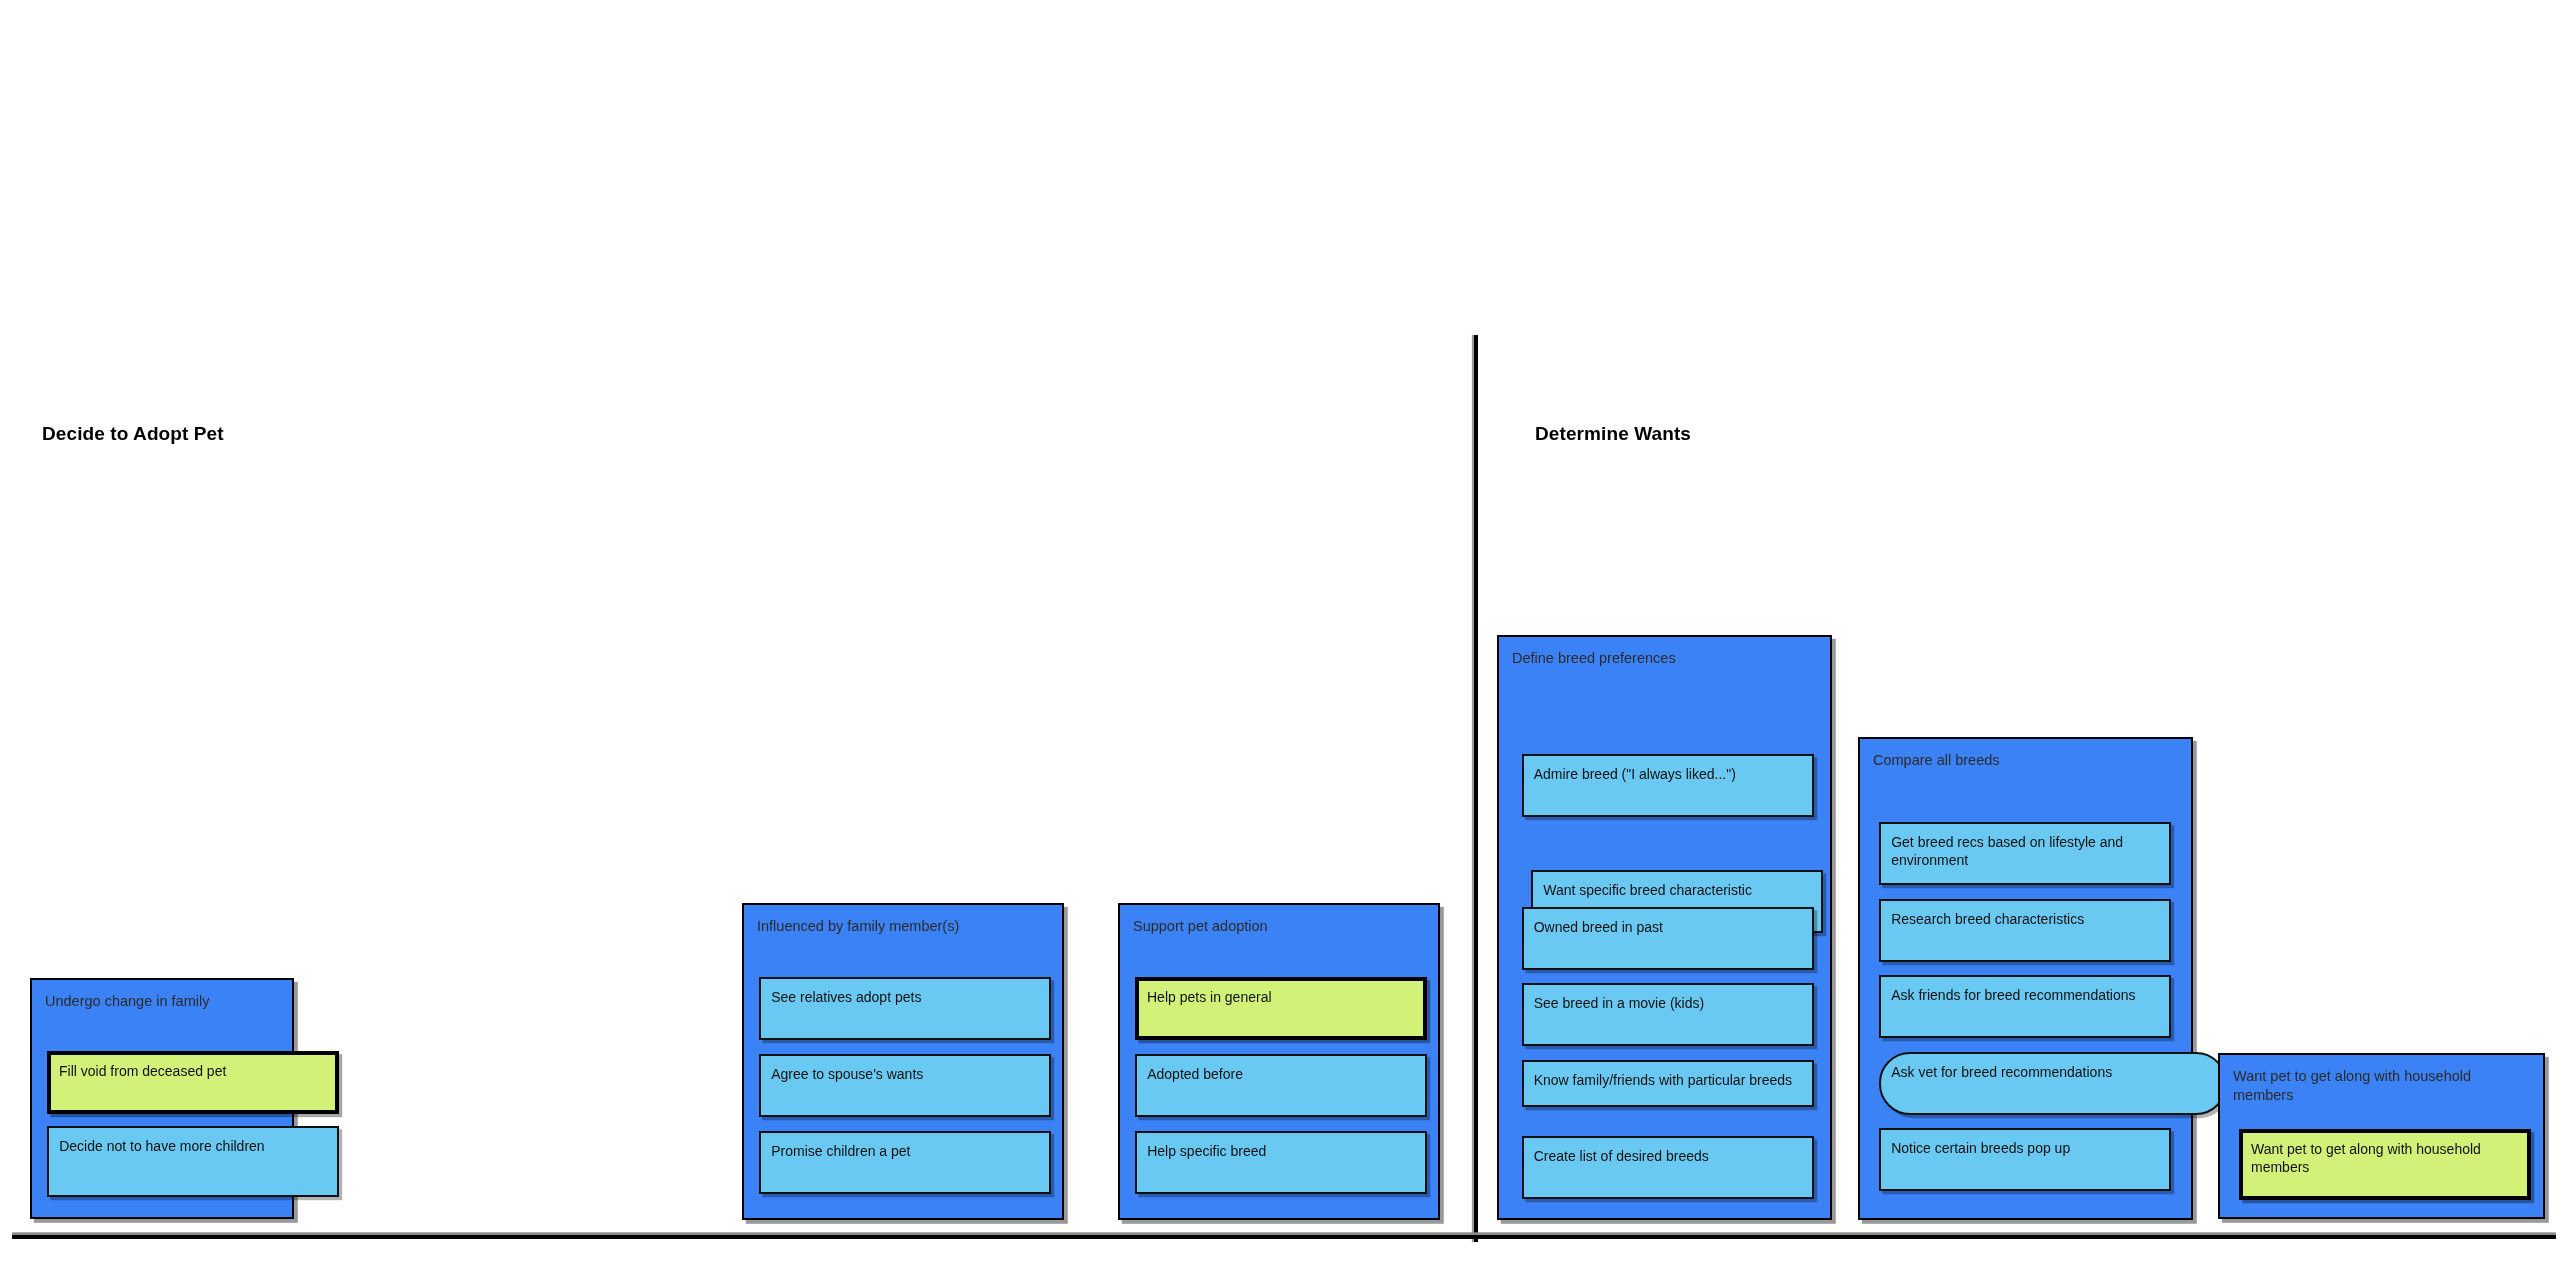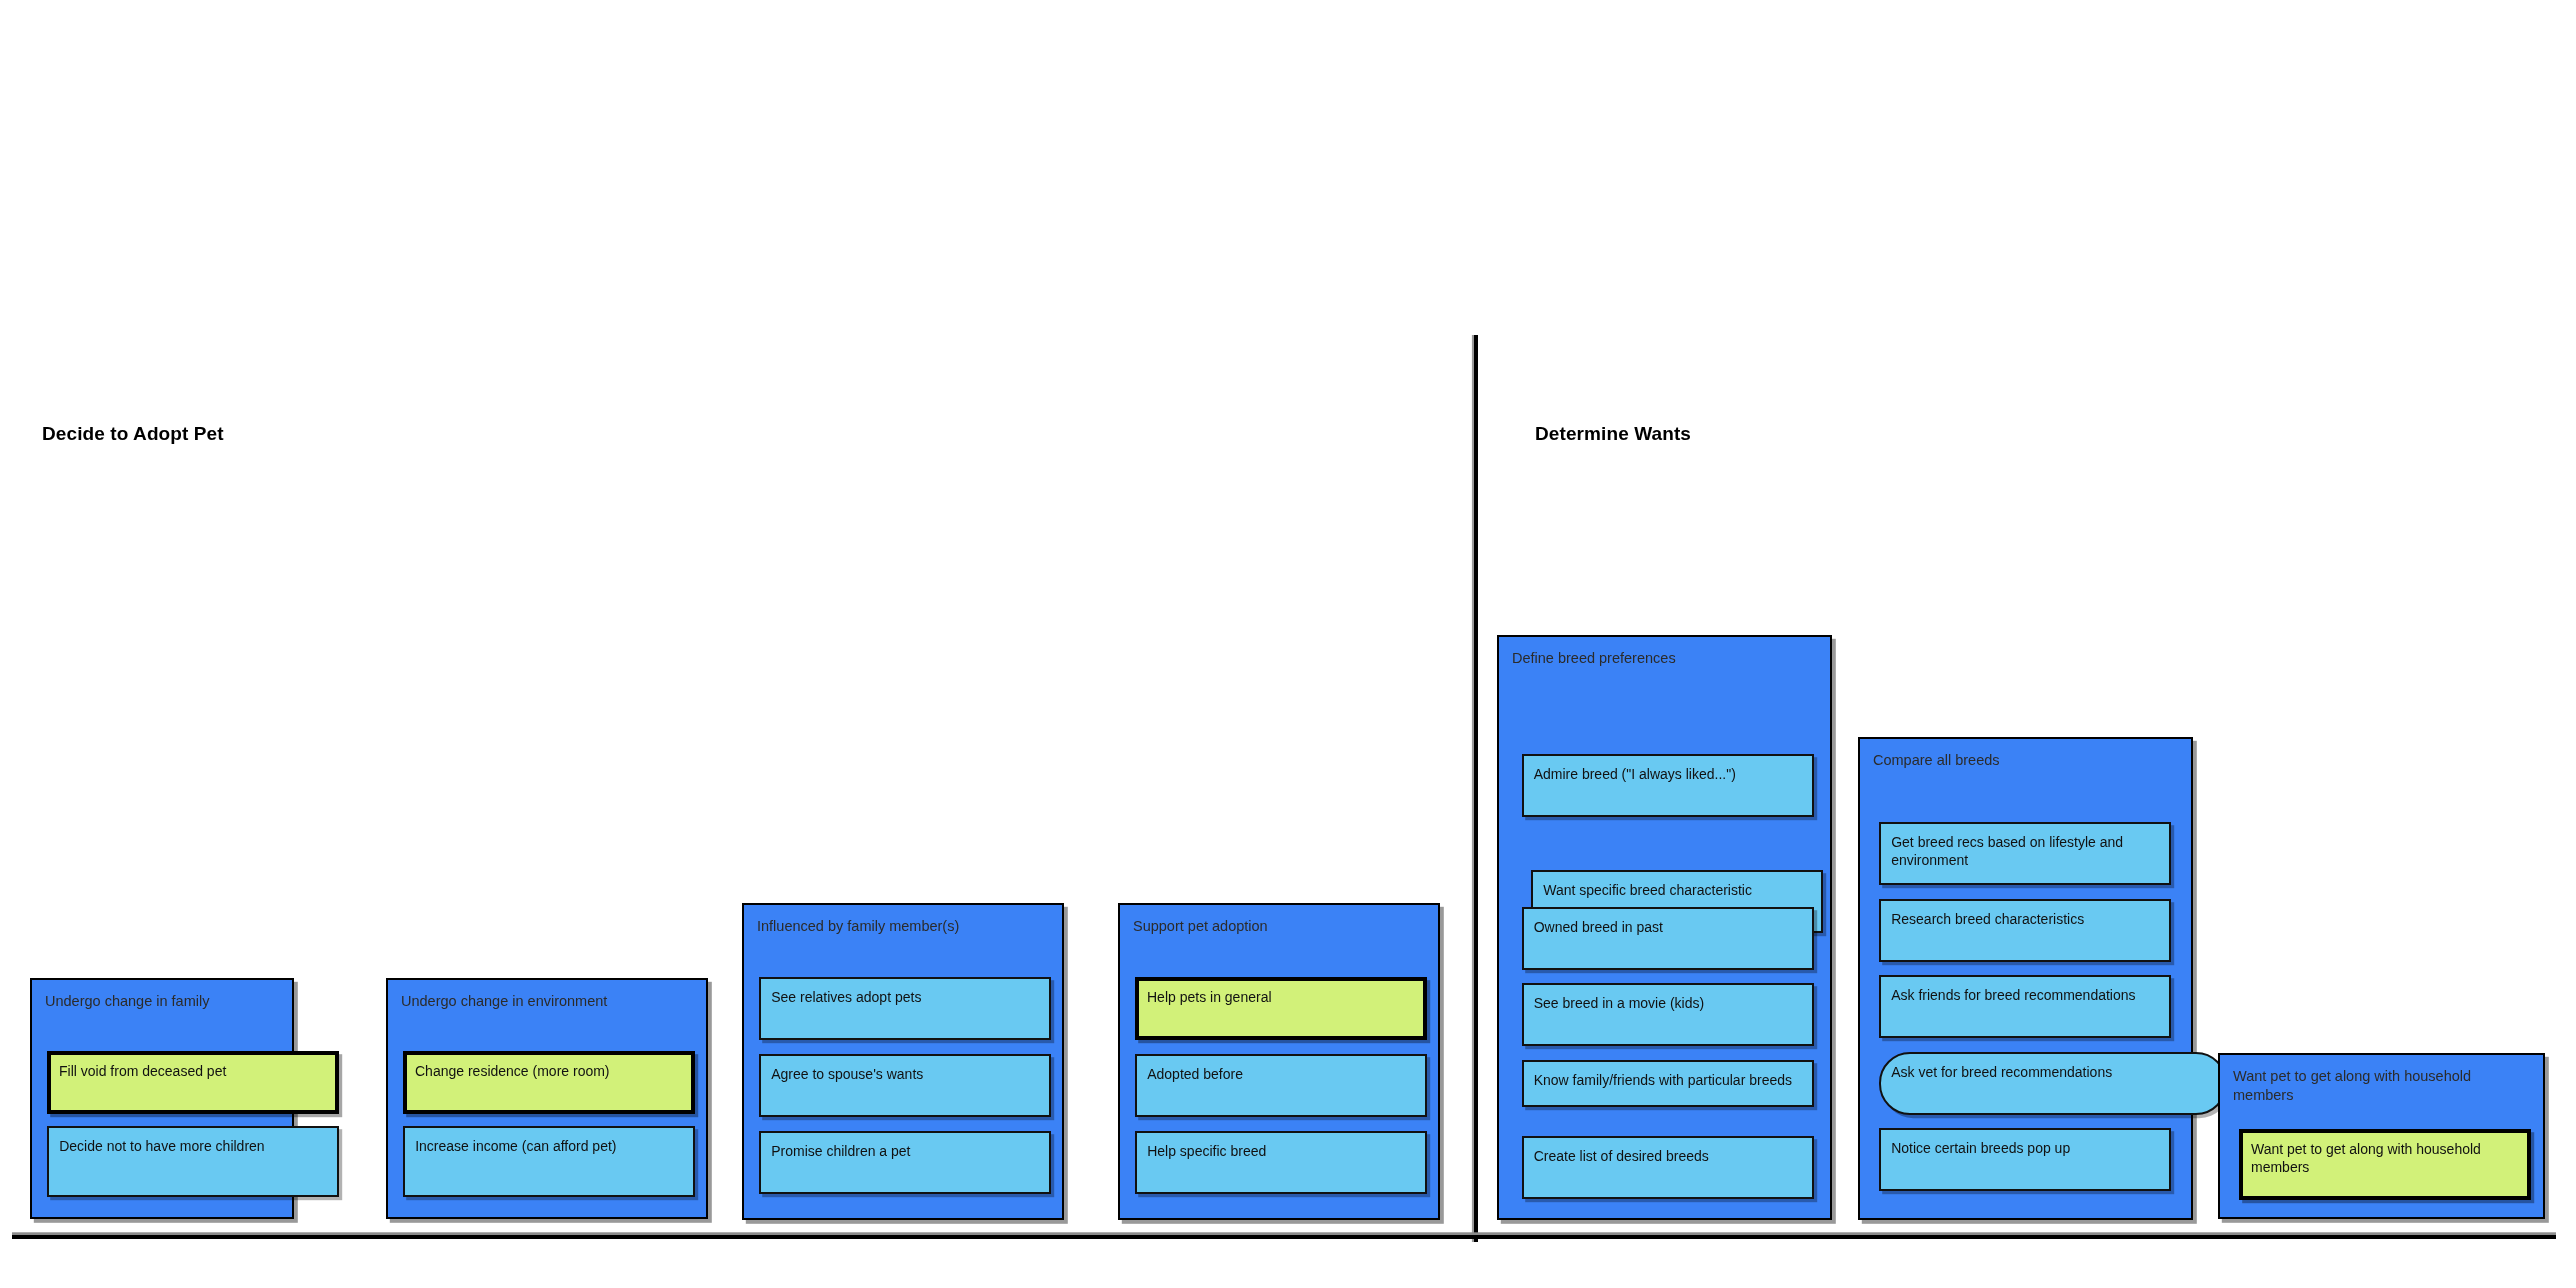--- a/index.html
+++ b/index.html
@@ -103,29 +103,20 @@
     <div class="phase-title" style="left: 42px; top: 424px;">Decide to Adopt Pet</div>
     <div class="group-box" style="left: 30px; top: 978px; width: 264px; height: 241px;">
       <div class="group-label">Undergo change in family</div>
       <div class="card green" style="left: 15px; top: 71px; width: 292px; height: 63px;">
         <span class="card-text">Fill void from deceased pet</span>
       </div>
       <div class="card blue" style="left: 15px; top: 146px; width: 292px; height: 71px;">
         <span class="card-text">Decide not to have more children</span>
       </div>
     </div>
-    <div class="group-box" style="left: 386px; top: 978px; width: 322px; height: 241px;">
-      <div class="group-label">Undergo change in environment</div>
-      <div class="card green" style="left: 15px; top: 71px; width: 292px; height: 63px;">
-        <span class="card-text">Change residence  (more room)</span>
-      </div>
-      <div class="card blue" style="left: 15px; top: 146px; width: 292px; height: 71px;">
-        <span class="card-text">Increase income (can afford pet)</span>
-      </div>
-    </div>
     <div class="group-box" style="left: 742px; top: 903px; width: 322px; height: 317px;">
       <div class="group-label">Influenced by family member(s)</div>
       <div class="card blue" style="left: 15px; top: 72px; width: 292px; height: 63px;">
         <span class="card-text">See relatives adopt pets</span>
       </div>
       <div class="card blue" style="left: 15px; top: 149px; width: 292px; height: 63px;">
         <span class="card-text">Agree to spouse's wants</span>
       </div>
       <div class="card blue" style="left: 15px; top: 226px; width: 292px; height: 63px;">
         <span class="card-text">Promise children a pet</span>

